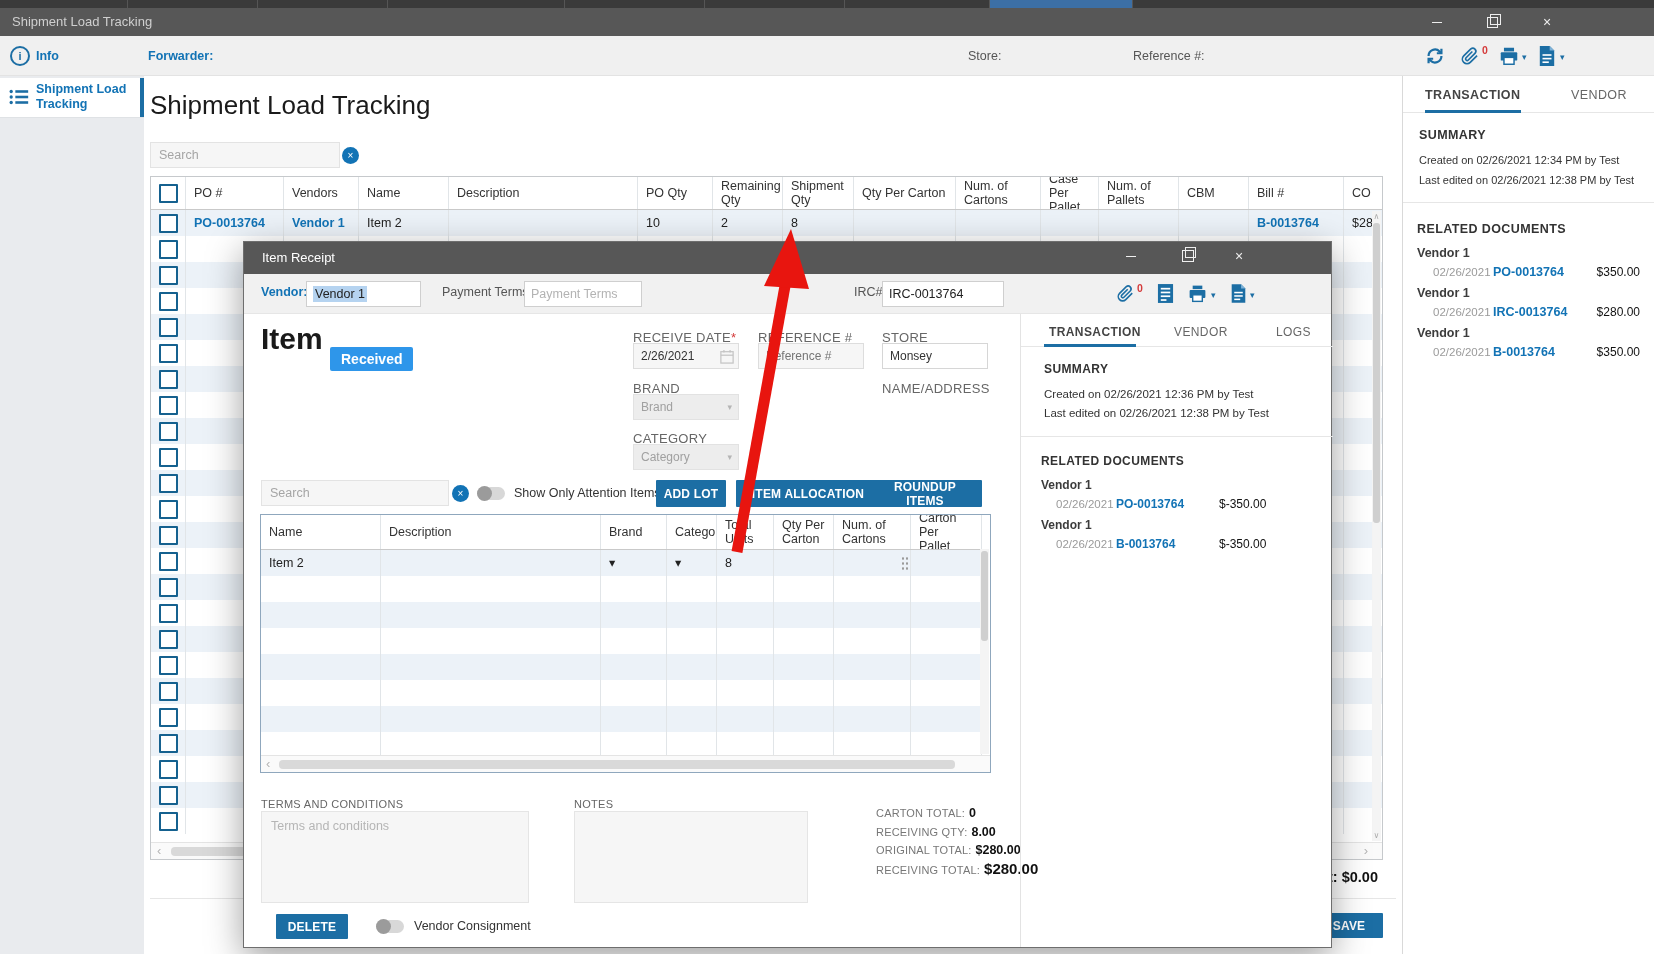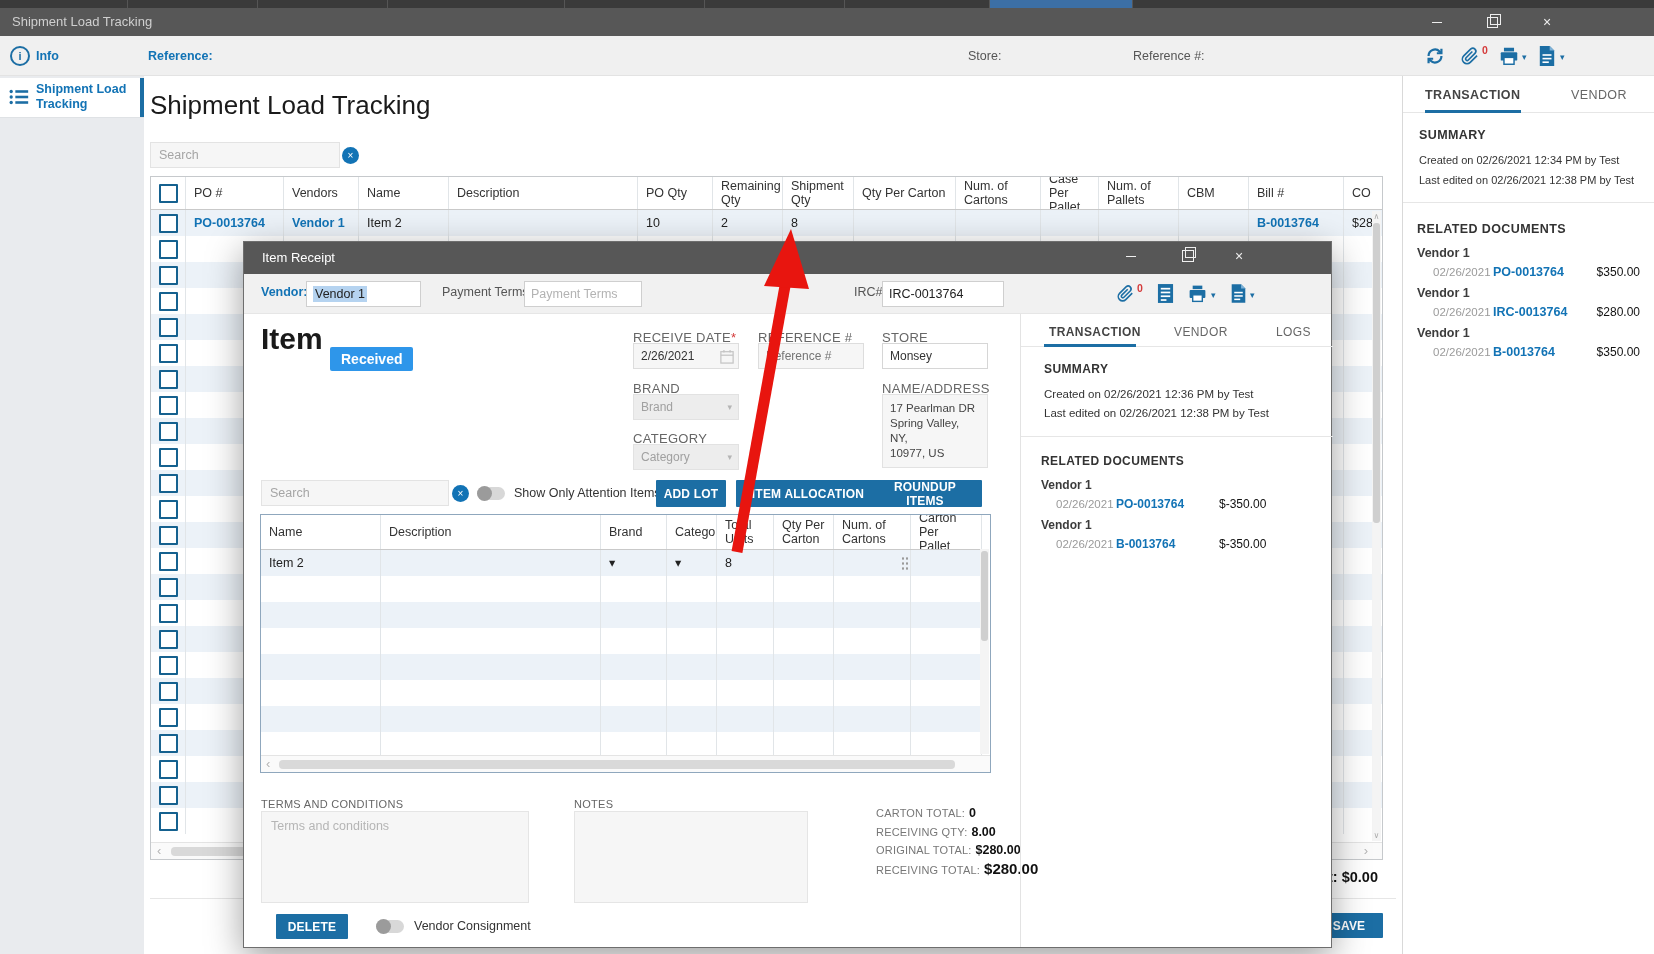--- a/index.html
+++ b/index.html
@@ -138,21 +138,21 @@
     </span>
   <span class="winbtn" style="left:1475px">
       <span class="restbox"></span>
     </span>
   <span class="winbtn" style="left:1530px">×</span>
 </div>
 
 <div class="abs toolbar">
   <span class="abs" style="left:10px;top:10px"><span class="info-icon">i</span></span>
   <span class="abs lbl-blue" style="left:36px;top:13px">Info</span>
-  <span class="abs lbl-blue" style="left:148px;top:13px">Reference:</span>
+  <span class="abs lbl-blue" style="left:148px;top:13px">Forwarder:</span>
   <input class="tb-input ghost" style="left: 207px; width: 148px;" placeholder="Select forwarder">
   <span class="abs lbl-gray" style="left:968px;top:13px">Store:</span>
   <input class="tb-input" style="left: 1005px; width: 115px;" value="Monsey">
   <span class="abs lbl-gray" style="left:1133px;top:13px">Reference #:</span>
   <input class="tb-input" style="left: 1205px; width: 112px;" value="SLT-0000288">
   <span class="abs" style="left:1424px;top:9px">
     <svg class="ic" width="22" height="22" viewBox="0 0 24 24" fill="none" stroke="#1c6ea4" stroke-width="2.4">
       <path d="M5 12a7 7 0 0 1 12-5l2 2"></path>
         <path d="M19 12a7 7 0 0 1-12 5l-2-2"></path>
       <path d="M19 4v5h-5" fill="none"></path>
@@ -790,25 +790,20 @@
   <input class="field" style="left: 514px; top: 101px; color: rgb(184, 184, 184);" placeholder="Reference #">
   <span class="flabel" style="left:638px;top:88px">STORE</span>
   <div class="field white" style="left:638px;top:101px">Monsey</div>
 
   <span class="flabel" style="left:389px;top:139px">BRAND</span>
   <div class="field disabled" style="left:389px;top:152px"><span>Brand</span><span class="dd" style="line-height:24px">▾</span></div>
   <span class="flabel" style="left:389px;top:189px">CATEGORY</span>
   <div class="field disabled" style="left:389px;top:202px"><span>Category</span><span class="dd" style="line-height:24px">▾</span></div>
 
   <span class="flabel" style="left:638px;top:139px">NAME/ADDRESS</span>
-  <div class="addr" style="left:638px;top:152px">
-    <span>17 Pearlman DR</span><br>
-    <span>Spring Valley, NY,</span><br>
-    <span>10977, US</span>
-  </div>
 
   <input class="abs search-box" style="left: 17px; top: 238px; width: 188px;" placeholder="Search">
   <span class="clear-btn" style="left:208px;top:243px">×</span>
   <span class="toggle" style="left:233px;top:245px">
       <span class="knob"></span>
     </span>
   <span class="abs" style="left:270px;top:244px;font-size:12.5px;color:#333">Show Only Attention Items</span>
   <button class="btn" style="left:412px;top:238px;width:70px;height:27px">ADD LOT</button>
   <button class="btn" style="left:492px;top:238px;width:144px;height:27px">ITEM ALLOCATION</button>
   <button class="btn" style="left:624px;top:238px;width:114px;height:27px">ROUNDUP ITEMS</button>

